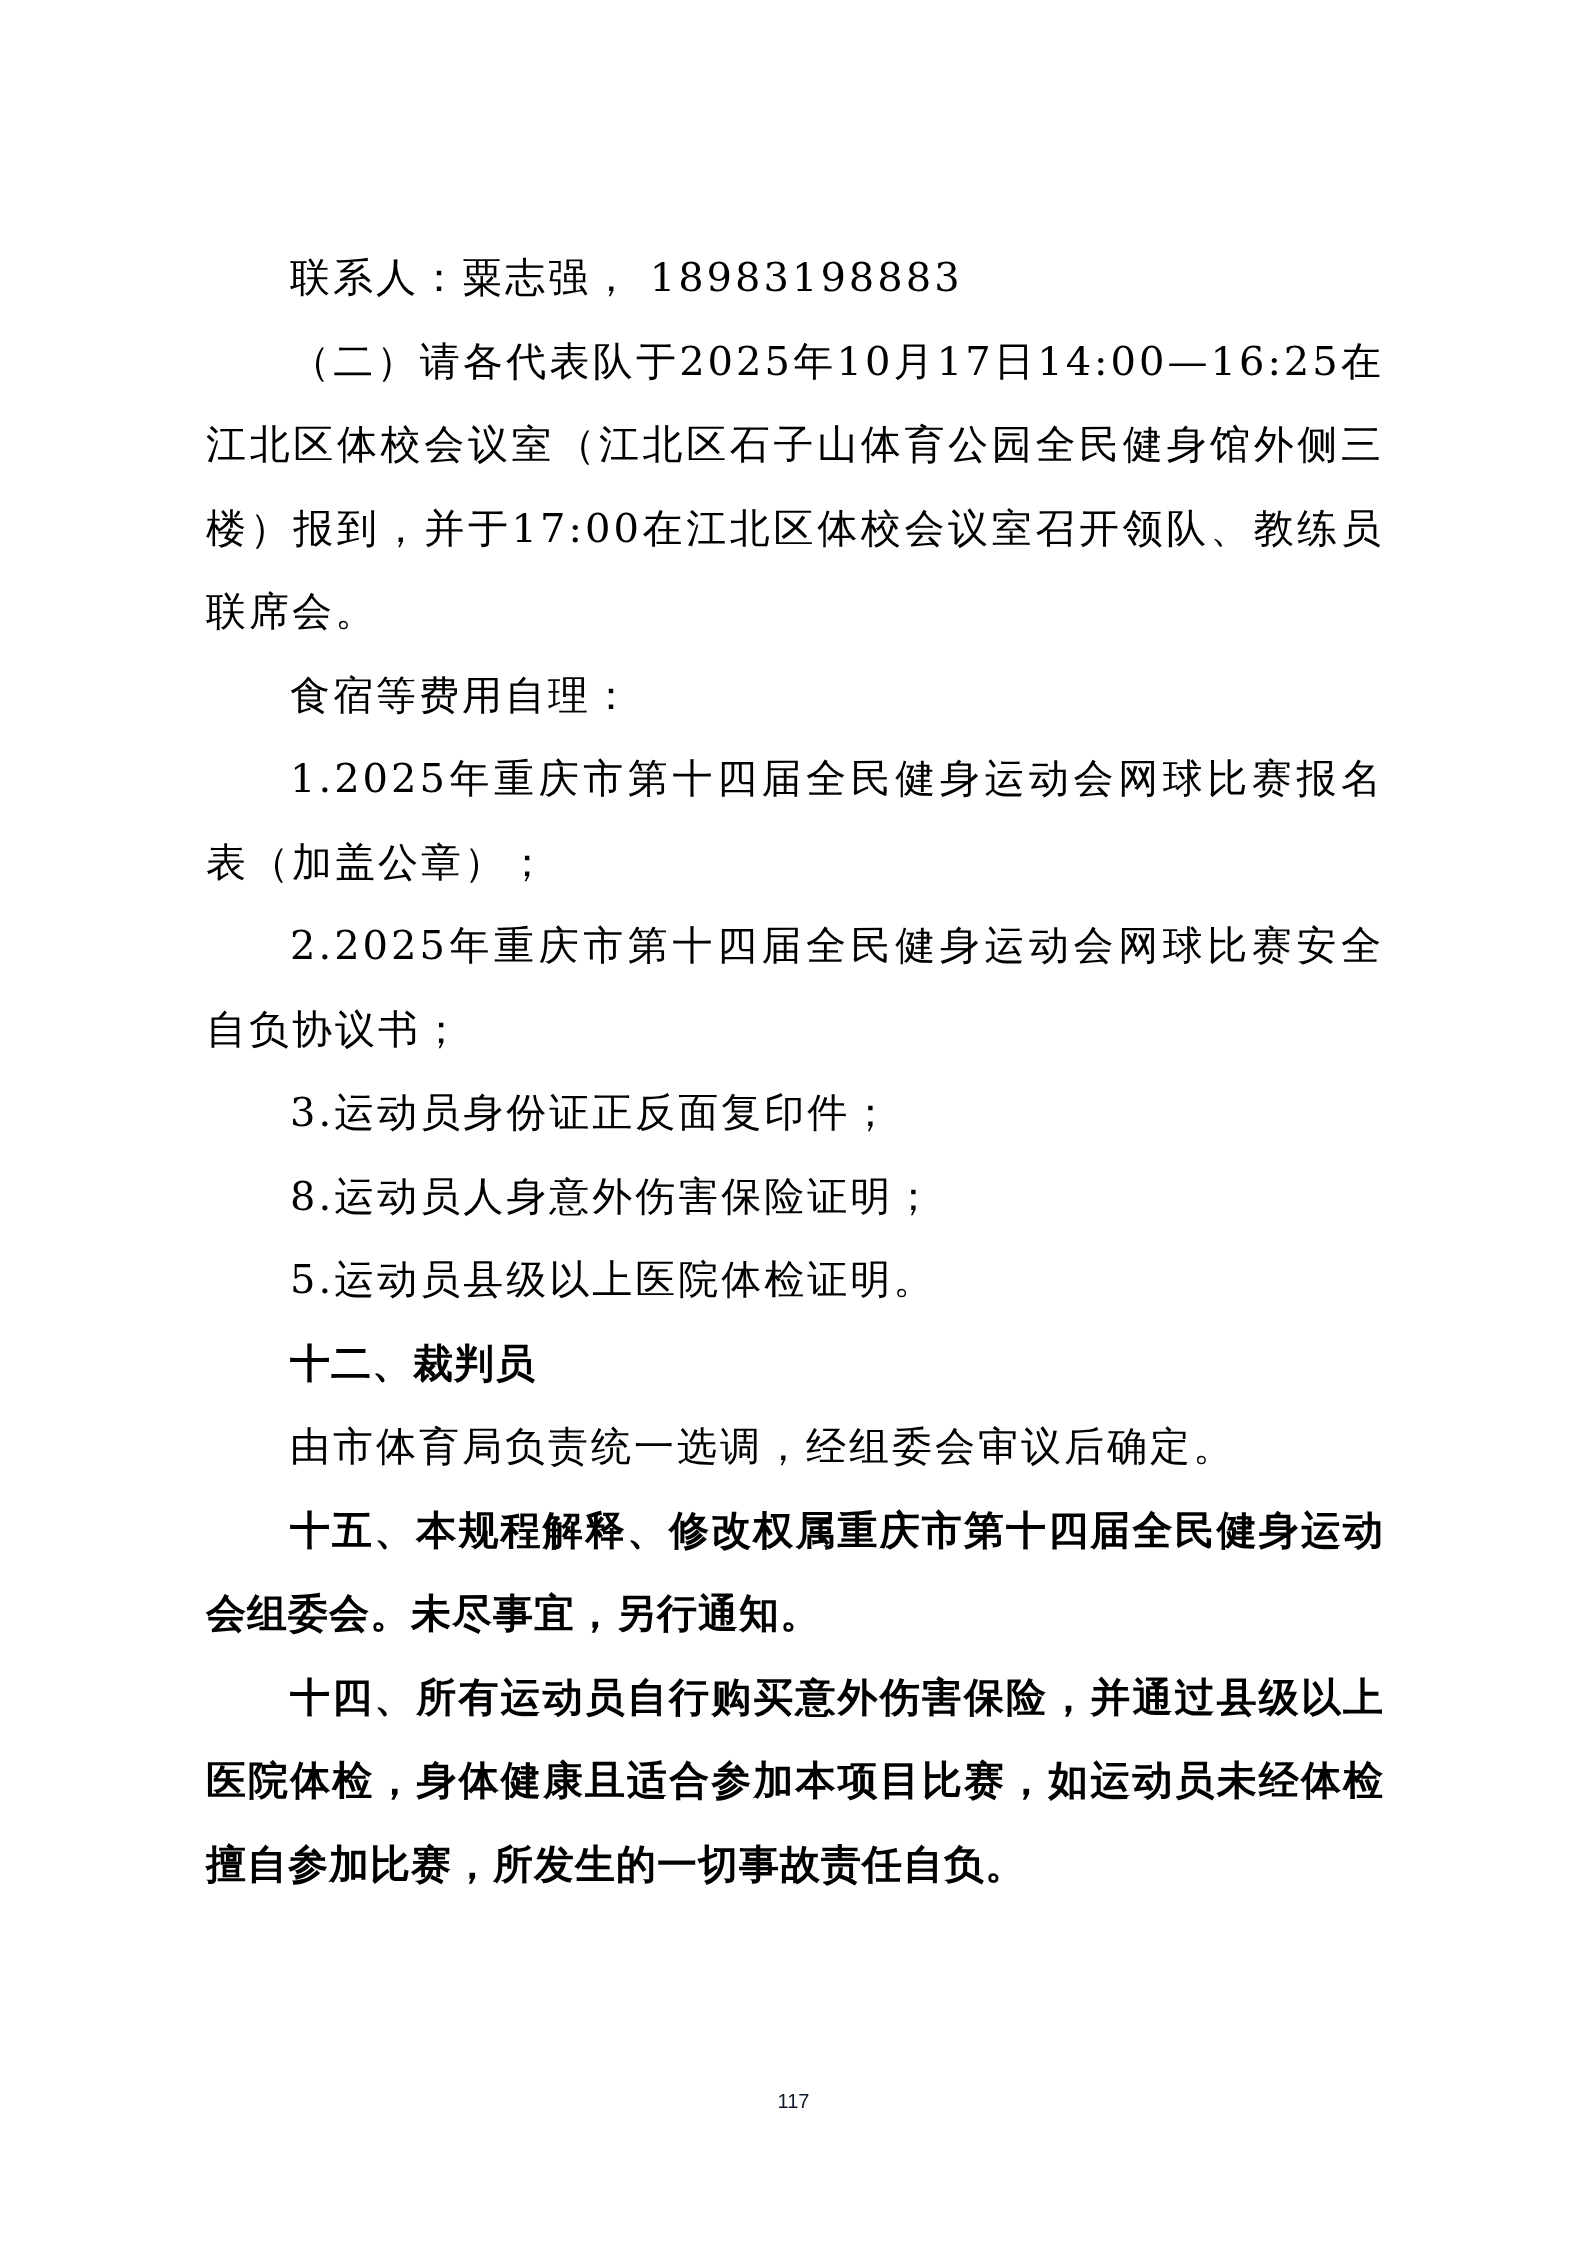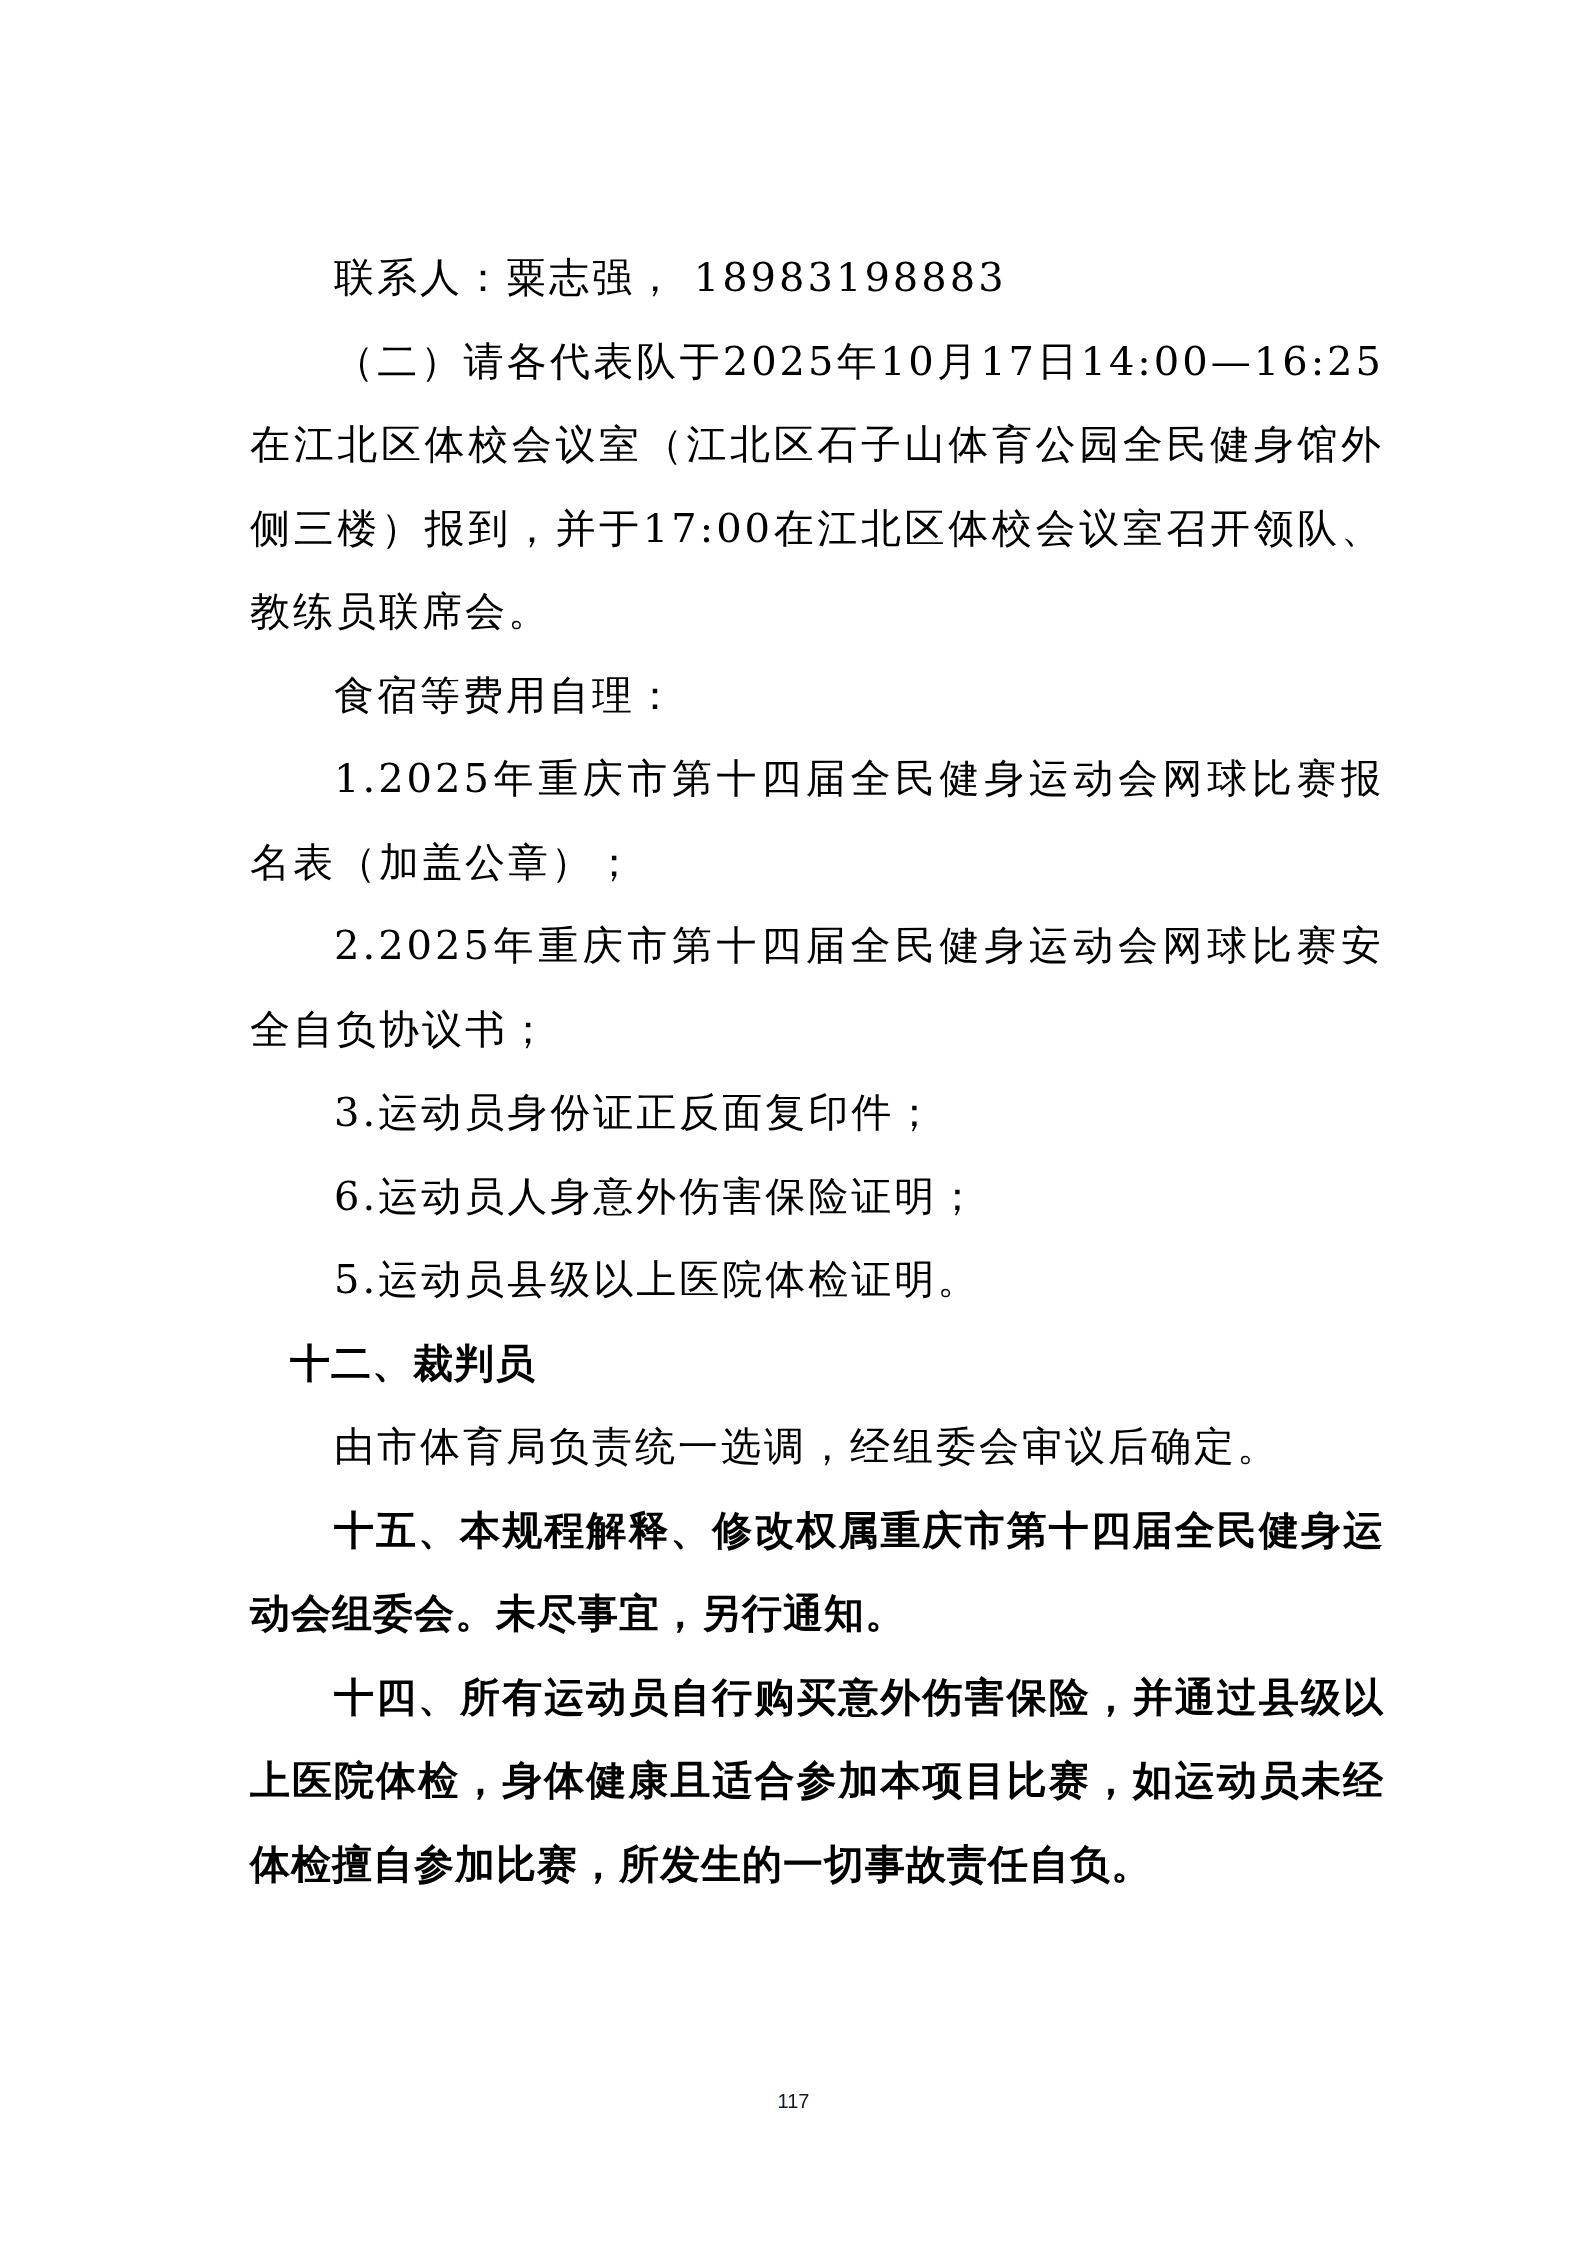--- a/index.html
+++ b/index.html
@@ -32,21 +32,20 @@
       font-size: 40px;
       line-height: 83.5px;
       margin: 0;
       text-align: justify;
       text-align-last: left;
       letter-spacing: 3px;
       white-space: normal;
     }
     .indent {
       text-indent: 84px;
-      margin-left: 44px;
     }
     .bold {
       font-family: "DejaVu Sans", "Liberation Sans", sans-serif;
       font-weight: bold;
       letter-spacing: 1px;
     }
     .heading {
       text-indent: 84px;
     }
     .page-number {
@@ -64,21 +63,21 @@
 <body>
 
 <div class="page">
   <div class="content">
     <p class="p indent">联系人：粟志强，  18983198883</p>
     <p class="p indent">（二）请各代表队于2025年10月17日14:00—16:25在江北区体校会议室（江北区石子山体育公园全民健身馆外侧三楼）报到，并于17:00在江北区体校会议室召开领队、教练员联席会。</p>
     <p class="p indent">食宿等费用自理：</p>
     <p class="p indent">1.2025年重庆市第十四届全民健身运动会网球比赛报名表（加盖公章）；</p>
     <p class="p indent">2.2025年重庆市第十四届全民健身运动会网球比赛安全自负协议书；</p>
     <p class="p indent">3.运动员身份证正反面复印件；</p>
-    <p class="p indent">6.运动员人身意外伤害保险证明；</p>
+    <p class="p indent">8.运动员人身意外伤害保险证明；</p>
     <p class="p indent">5.运动员县级以上医院体检证明。</p>
     <p class="p bold heading">十二、裁判员</p>
     <p class="p indent">由市体育局负责统一选调，经组委会审议后确定。</p>
     <p class="p bold indent">十五、本规程解释、修改权属重庆市第十四届全民健身运动会组委会。未尽事宜，另行通知。</p>
     <p class="p bold indent">十四、所有运动员自行购买意外伤害保险，并通过县级以上医院体检，身体健康且适合参加本项目比赛，如运动员未经体检擅自参加比赛，所发生的一切事故责任自负。</p>
   </div>
   <div class="page-number">117</div>
 </div>
 
 </body></html>

